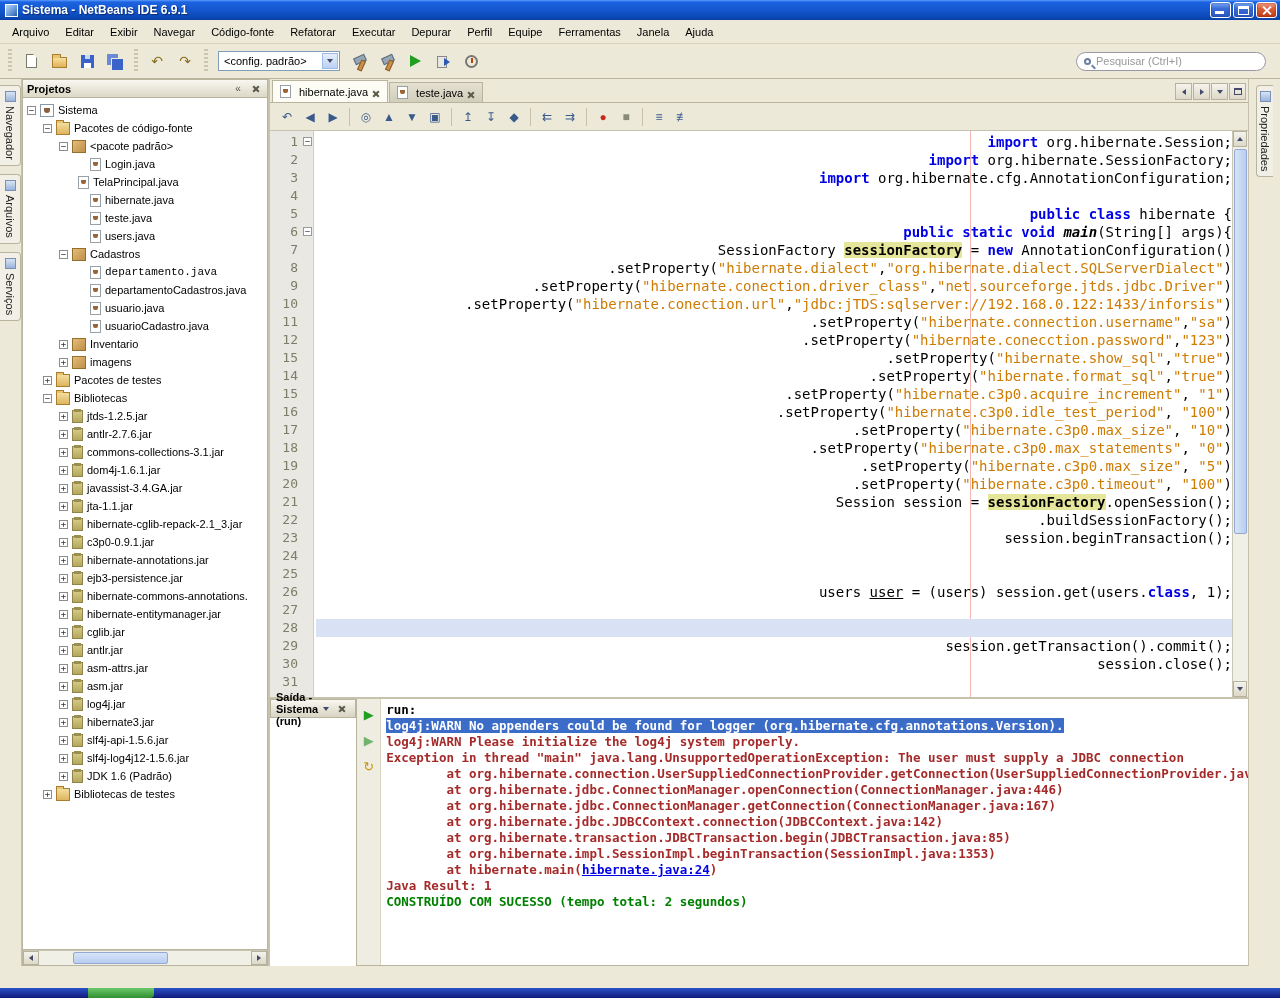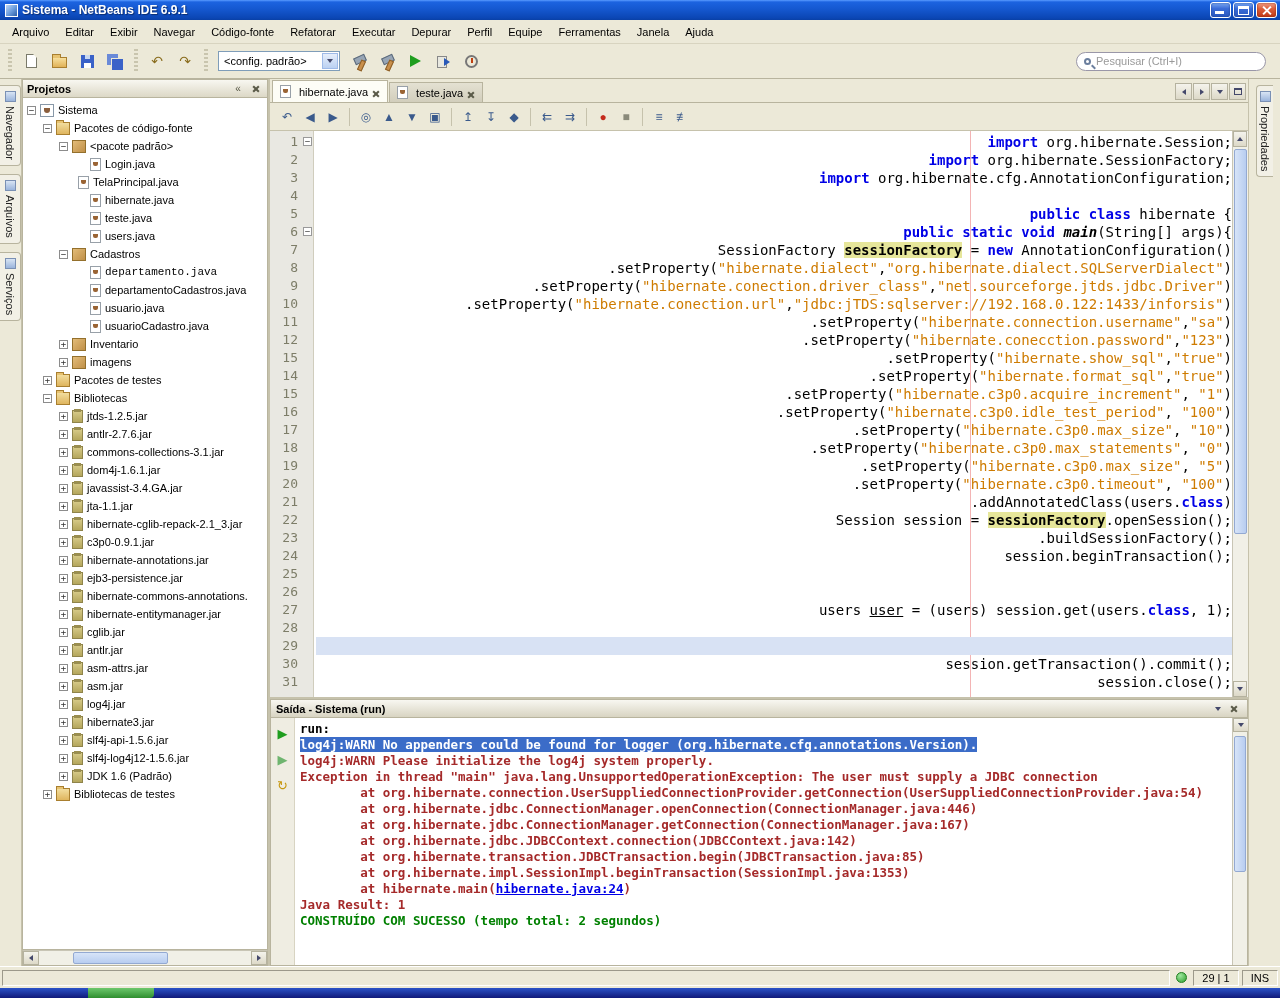--- a/index.html
+++ b/index.html
@@ -140,21 +140,21 @@
   .tk-hl { background:#E6E69A; font-weight:bold; }
   .tk-ul { text-decoration:underline; }
 
   .vscroll { position:absolute; right:0; top:0; bottom:0; width:16px; background:#F1F0E7; border-left:1px solid #C8C5B5; }
   .vscroll .sbtn.up { top:0; left:0; width:14px; height:16px; }
   .vscroll .sbtn.dn { bottom:0; top:auto; left:0; width:14px; height:16px; }
   .vthumb { position:absolute; left:1px; right:1px; background:linear-gradient(90deg,#D7E4F8,#B8CDF0); border:1px solid #93A9D2; border-radius:2px; }
   .codearea .vthumb { top:18px; height:68%; }
 
   
-  .output { position:absolute; left:0; top:618px; width:978px; height:269px; background:#fff; border-top:2px solid #C6C2AC; display:flex; flex-direction:column; }
+  .output { position:absolute; left:0; top:618px; width:978px; height:269px; background:#fff; border-top:2px solid #C6C2AC; display:flex; flex-direction:row; }
   .outheader { height:19px; background:linear-gradient(#F8F7F1,#D8D4C2); border:1px solid #B8B49E; display:flex; align-items:center; padding:0 5px; }
   .outtitle { font-weight:bold; flex:1; }
   .ohb { background:none; border:none; width:16px; height:14px; display:flex; align-items:center; justify-content:center; }
   .outbody { flex:1; display:flex; position:relative; border:1px solid #B8B49E; border-top:none; background:#fff; }
   .outbtnstrip { width:24px; background:#EFEDE2; border-right:1px solid #D8D4C2; display:flex; flex-direction:column; align-items:center; gap:8px; padding-top:6px; }
   .outbtn { width:18px; height:18px; background:transparent; border:1px solid transparent; display:flex; align-items:center; justify-content:center; }
   .obg { font-size:13px; line-height:1; }
   .outtext { flex:1; padding:3px 0 0 5px; overflow:hidden;font-weight:bold; }
   .oline { height:16px; line-height:16px; white-space:pre; font-family:"DejaVu Sans Mono",monospace; font-size:12.5px; }
   .ol-plain { color:#000; }
@@ -697,21 +697,20 @@
             <div class="cline"><span class="tk-pl">                .setProperty(</span><span class="tk-str">"hibernate.connection.username"</span><span class="tk-pl">,</span><span class="tk-str">"sa"</span><span class="tk-pl">)</span></div>
             <div class="cline"><span class="tk-pl">                .setProperty(</span><span class="tk-str">"hibernate.conecction.password"</span><span class="tk-pl">,</span><span class="tk-str">"123"</span><span class="tk-pl">)</span></div>
             <div class="cline"><span class="tk-pl">                .setProperty(</span><span class="tk-str">"hibernate.show_sql"</span><span class="tk-pl">,</span><span class="tk-str">"true"</span><span class="tk-pl">)</span></div>
             <div class="cline"><span class="tk-pl">                .setProperty(</span><span class="tk-str">"hibernate.format_sql"</span><span class="tk-pl">,</span><span class="tk-str">"true"</span><span class="tk-pl">)</span></div>
             <div class="cline"><span class="tk-pl">                .setProperty(</span><span class="tk-str">"hibernate.c3p0.acquire_increment"</span><span class="tk-pl">, </span><span class="tk-str">"1"</span><span class="tk-pl">)</span></div>
             <div class="cline"><span class="tk-pl">                .setProperty(</span><span class="tk-str">"hibernate.c3p0.idle_test_period"</span><span class="tk-pl">, </span><span class="tk-str">"100"</span><span class="tk-pl">)</span></div>
             <div class="cline"><span class="tk-pl">                .setProperty(</span><span class="tk-str">"hibernate.c3p0.max_size"</span><span class="tk-pl">, </span><span class="tk-str">"10"</span><span class="tk-pl">)</span></div>
             <div class="cline"><span class="tk-pl">                .setProperty(</span><span class="tk-str">"hibernate.c3p0.max_statements"</span><span class="tk-pl">, </span><span class="tk-str">"0"</span><span class="tk-pl">)</span></div>
             <div class="cline"><span class="tk-pl">                .setProperty(</span><span class="tk-str">"hibernate.c3p0.max_size"</span><span class="tk-pl">, </span><span class="tk-str">"5"</span><span class="tk-pl">)</span></div>
             <div class="cline"><span class="tk-pl">                .setProperty(</span><span class="tk-str">"hibernate.c3p0.timeout"</span><span class="tk-pl">, </span><span class="tk-str">"100"</span><span class="tk-pl">)</span></div>
-            <div class="cline"><span class="tk-pl">                .addAnnotatedClass(users.</span><span class="tk-kw">class</span><span class="tk-pl">)</span></div>
             <div class="cline"><span class="tk-pl">        Session session = </span><span class="tk-hl">sessionFactory</span><span class="tk-pl">.openSession();</span></div>
             <div class="cline"><span class="tk-pl">                .buildSessionFactory();</span></div>
             <div class="cline"><span class="tk-pl">        session.beginTransaction();</span></div>
             <div class="cline"></div>
             <div class="cline"></div>
             <div class="cline"><span class="tk-pl">        users </span><span class="tk-ul">user</span><span class="tk-pl"> = (users) session.get(users.</span><span class="tk-kw">class</span><span class="tk-pl">, 1);</span></div>
             <div class="cline"></div>
             <div class="cline caret-line"></div>
             <div class="cline"><span class="tk-pl">        session.getTransaction().commit();</span></div>
             <div class="cline"><span class="tk-pl">        session.close();</span></div>
@@ -780,24 +779,18 @@
 
     <div class="dockstrip right">
         <div class="vtab">
           <span class="vtab-icon"></span>
           <span class="vtab-label">Propriedades</span>
         </div>
       </div>
 
   </div>
 
-  <div class="statusbar">
-    <div class="sb-msg"></div>
-    <span class="sb-dot"></span>
-    <div class="sb-cell">29 | 1</div>
-    <div class="sb-cell sb-ins">INS</div>
-  </div>
 
   <div class="taskbar">
     <div class="startfrag"></div>
   </div>
 
 </div>
 
 </body></html>

